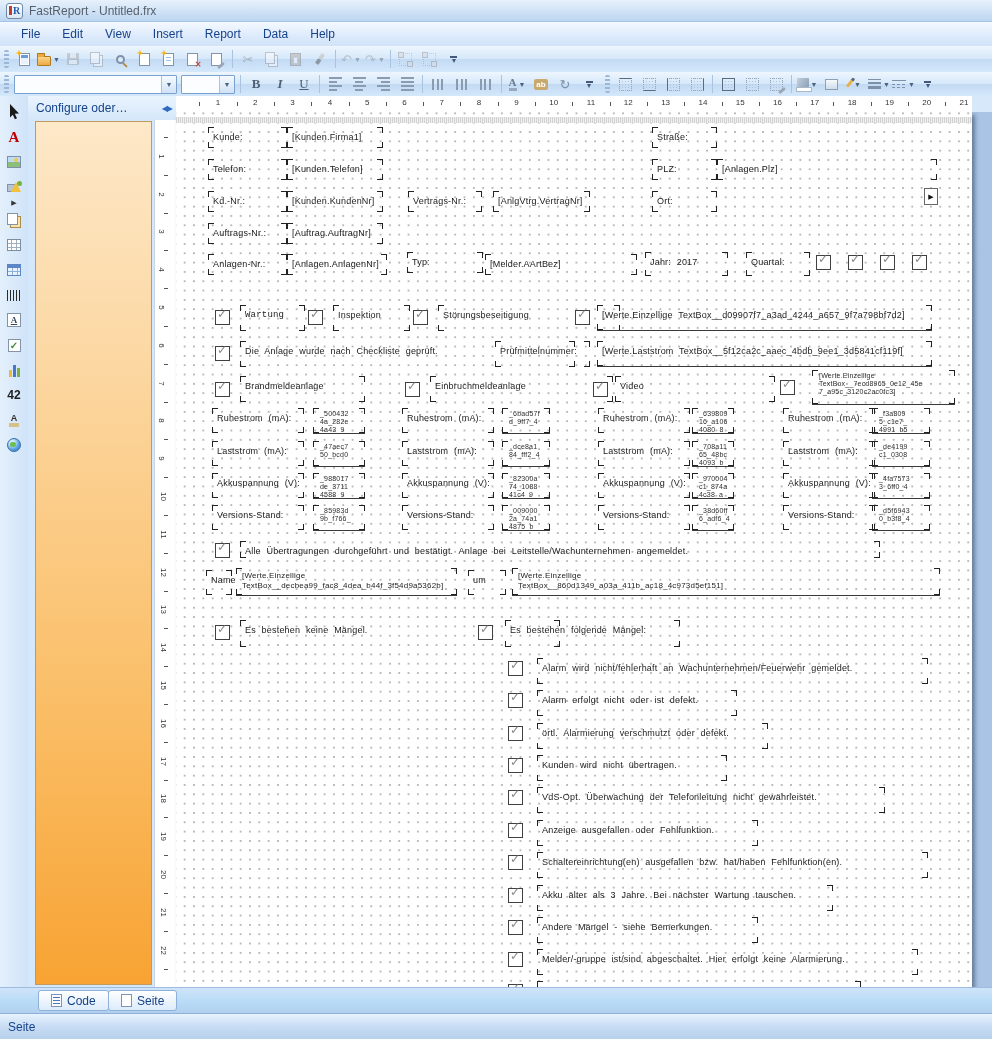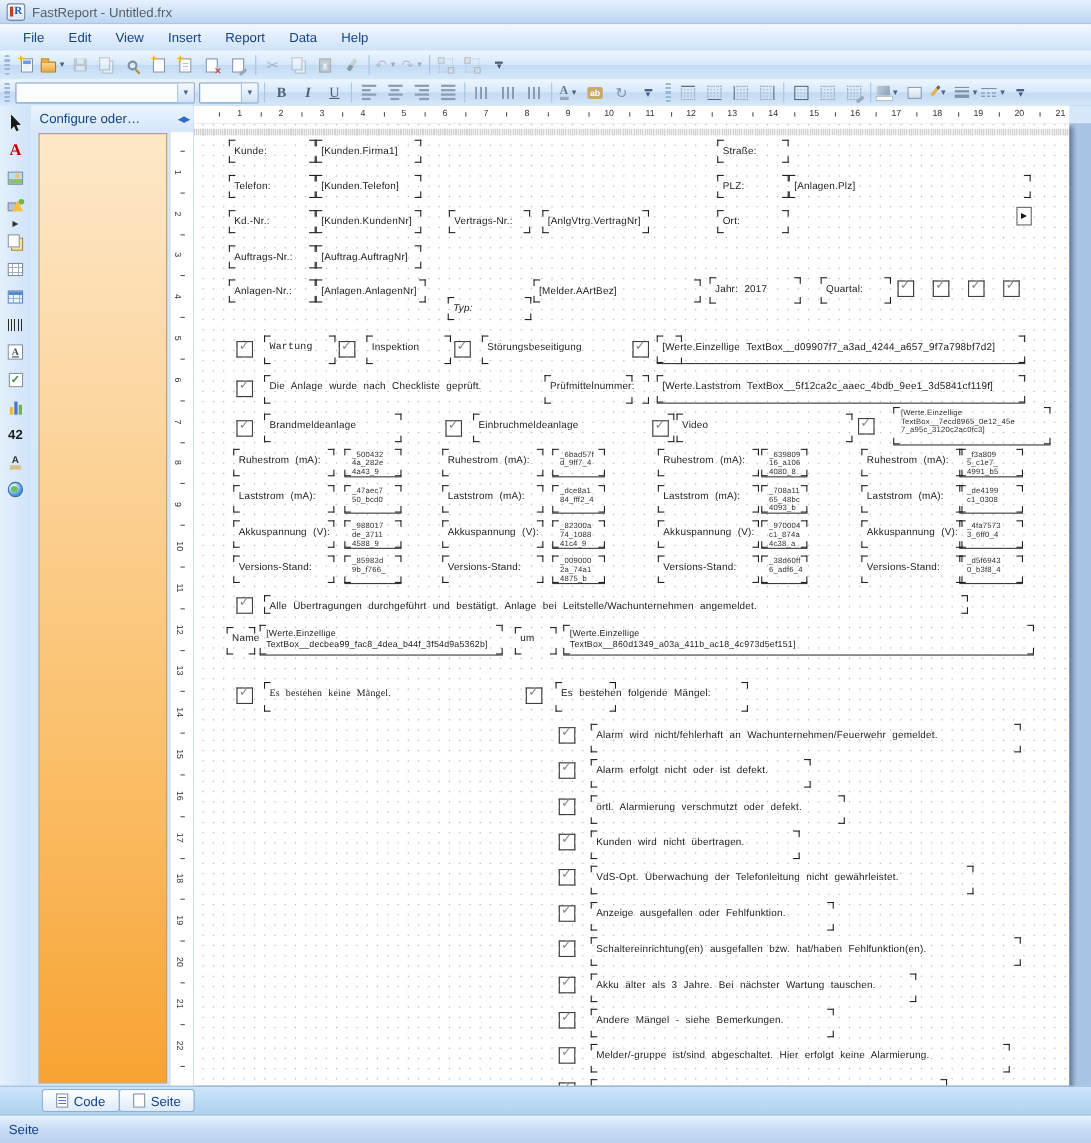--- a/index.html
+++ b/index.html
@@ -609,21 +609,21 @@
           <div class="obj label" style="left: 32px; top: 79px; width: 79px; height: 21px;">Kd.-Nr.:</div>
           <div class="obj field" style="left: 111px; top: 79px; width: 96px; height: 21px;">[Kunden.KundenNr]</div>
           <div class="obj label" style="left: 232px; top: 79px; width: 74px; height: 21px;">Vertrags-Nr.:</div>
           <div class="obj field" style="left: 317px; top: 79px; width: 97px; height: 21px;">[AnlgVtrg.VertragNr]</div>
           <div class="obj label" style="left: 476px; top: 79px; width: 65px; height: 21px;">Ort:</div>
           <div class="obj tag" style="left: 748px; top: 76px; width: 14px; height: 17px;">▶</div>
           <div class="obj label" style="left: 32px; top: 111px; width: 79px; height: 21px;">Auftrags-Nr.:</div>
           <div class="obj field" style="left: 111px; top: 111px; width: 96px; height: 21px;">[Auftrag.AuftragNr]</div>
           <div class="obj label" style="left: 32px; top: 142px; width: 79px; height: 21px;">Anlagen-Nr.:</div>
           <div class="obj field" style="left: 111px; top: 142px; width: 100px; height: 21px;">[Anlagen.AnlagenNr]</div>
-          <div class="obj label" style="left: 231px; top: 158px; width: 76px; height: 21px; font-style: italic;">Typ:</div>
+          <div class="obj label" style="left: 231px; top: 140px; width: 76px; height: 21px;">Typ:</div>
           <div class="obj field" style="left: 309px; top: 142px; width: 152px; height: 21px;">[Melder.AArtBez]</div>
           <div class="obj label" style="left: 469px; top: 140px; width: 83px; height: 24px;">Jahr: 2017</div>
           <div class="obj label" style="left: 570px; top: 140px; width: 64px; height: 24px;">Quartal:</div>
           <div class="obj check" style="left: 640px; top: 143px; width: 15px; height: 15px;">
             <span class="bx"></span>
           </div>
           <div class="obj check" style="left: 672px; top: 143px; width: 15px; height: 15px;">
             <span class="bx"></span>
           </div>
           <div class="obj check" style="left: 704px; top: 143px; width: 15px; height: 15px;">
@@ -772,21 +772,21 @@
             <div>TextBox__decbea99_fac8_4dea_b44f_3f54d9a5362b]</div>
           </div>
           <div class="obj label" style="left: 292px; top: 458px; width: 38px; height: 25px;">um</div>
           <div class="obj uline2" style="left: 336px; top: 456px; width: 428px; height: 28px;">
             <div>[Werte.Einzellige</div>
             <div>TextBox__860d1349_a03a_411b_ac18_4c973d5ef151]</div>
           </div>
           <div class="obj check" style="left: 39px; top: 513px; width: 15px; height: 15px;">
             <span class="bx"></span>
           </div>
-          <div class="obj label" style="left: 64px; top: 508px; width: 320px; height: 27px; font-family: Liberation Serif, serif;">Es bestehen keine Mängel.</div>
+          <div class="obj label" style="left: 64px; top: 508px; width: 320px; height: 27px;">Es bestehen keine Mängel.</div>
           <div class="obj check" style="left: 302px; top: 513px; width: 15px; height: 15px;">
             <span class="bx"></span>
           </div>
           <div class="obj label" style="left: 329px; top: 508px; width: 175px; height: 27px;">Es bestehen folgende Mängel:</div>
           <div class="obj check" style="left: 332px; top: 549px; width: 15px; height: 15px;">
             <span class="bx"></span>
           </div>
           <div class="obj label" style="left: 361px; top: 546px; width: 391px; height: 26px;">Alarm wird nicht/fehlerhaft an Wachunternehmen/Feuerwehr gemeldet.</div>
           <div class="obj check" style="left: 332px; top: 581px; width: 15px; height: 15px;">
             <span class="bx"></span>

